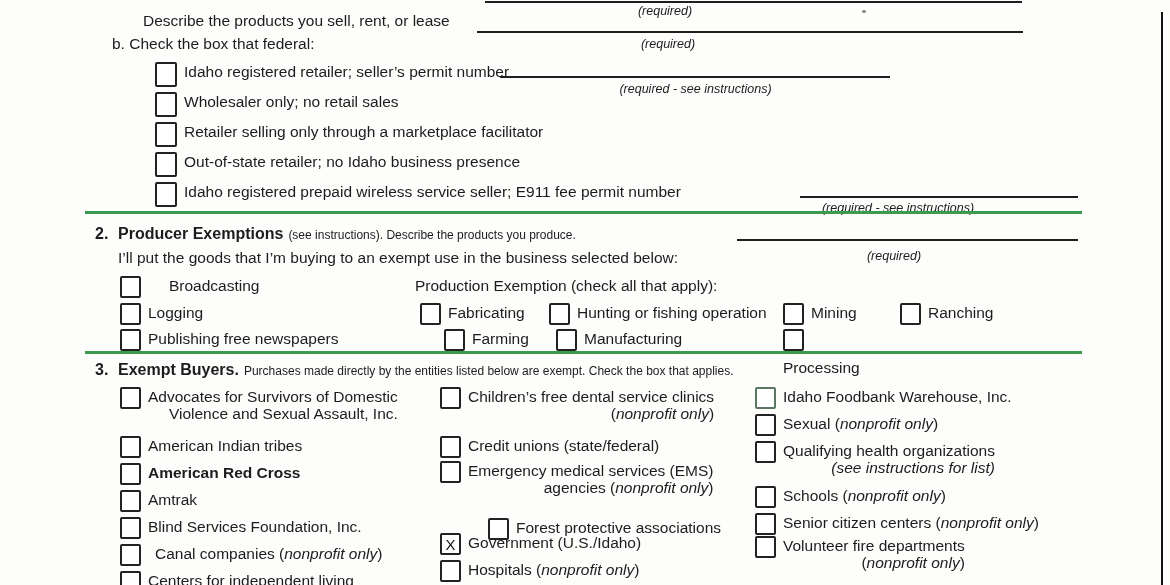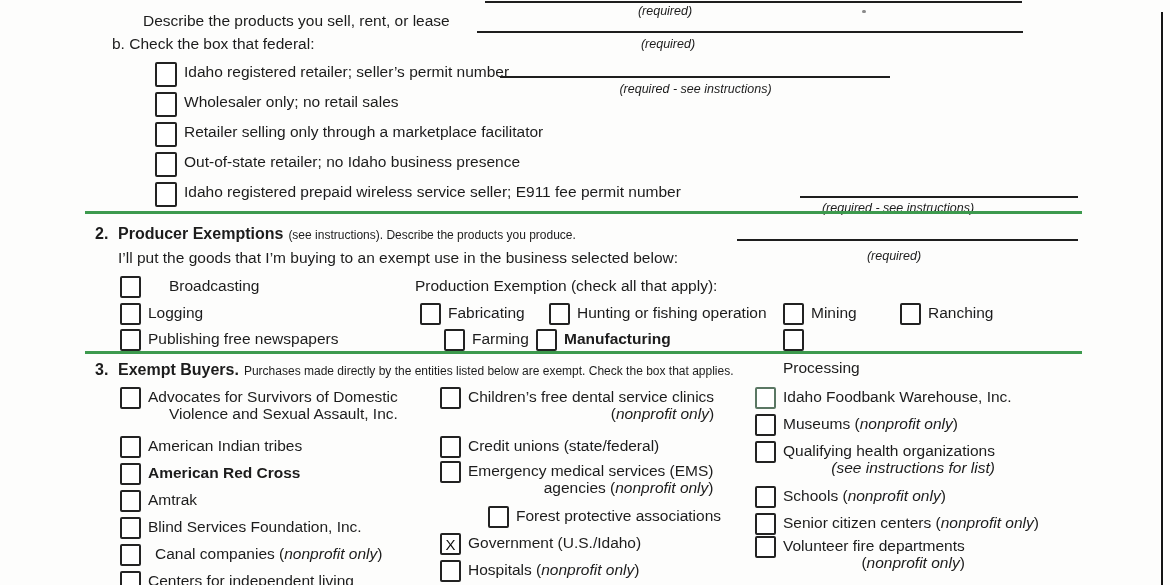--- a/index.html
+++ b/index.html
@@ -166,21 +166,21 @@
       </span>
   </div>
   <div class="opt" style="left:420px; top:329px;padding-left:24px;">
     <span class="cb">
         <span class="mark"></span>
       </span>
     <span class="opt-label">
         <span class="l1">Farming</span>
       </span>
   </div>
-  <div class="opt" style="left:536px; top:329px;font-weight:bold;">
+  <div class="opt" style="left:556px; top:329px;">
     <span class="cb">
         <span class="mark"></span>
       </span>
     <span class="opt-label">
         <span class="l1">Manufacturing</span>
       </span>
   </div>
   <div class="opt" style="left:783px; top:329px;flex-direction:column;">
     <span class="cb">
         <span class="mark"></span>
@@ -274,21 +274,21 @@
   </div>
   <div class="opt" style="left:440px; top:461px;">
     <span class="cb">
         <span class="mark"></span>
       </span>
     <span class="opt-label">
         <span class="l1">Emergency medical services (EMS)</span>
         <span class="l2"><span>agencies (</span><i>nonprofit only</i><span>)</span></span>
       </span>
   </div>
-  <div class="opt" style="left:440px; top:506px;padding-left:48px;">
+  <div class="opt" style="left:440px; top:518px;padding-left:48px;">
     <span class="cb">
         <span class="mark"></span>
       </span>
     <span class="opt-label">
         <span class="l1">Forest protective associations</span>
       </span>
   </div>
   <div class="opt" style="left:440px; top:533px;">
     <span class="cb">
         <span class="mark">X</span>
@@ -312,21 +312,21 @@
       </span>
     <span class="opt-label">
         <span class="l1">Idaho Foodbank Warehouse, Inc.</span>
       </span>
   </div>
   <div class="opt" style="left:755px; top:414px;">
     <span class="cb">
         <span class="mark"></span>
       </span>
     <span class="opt-label">
-        <span class="l1"><span>Museums (</span><i>nonprofit only</i><span>)</span></span>
+        <span class="l1"><span>Sexual (</span><i>nonprofit only</i><span>)</span></span>
       </span>
   </div>
   <div class="opt" style="left:755px; top:441px;">
     <span class="cb">
         <span class="mark"></span>
       </span>
     <span class="opt-label">
         <span class="l1">Qualifying health organizations</span>
         <span class="l2"><i>(see instructions for list)</i></span>
       </span>

